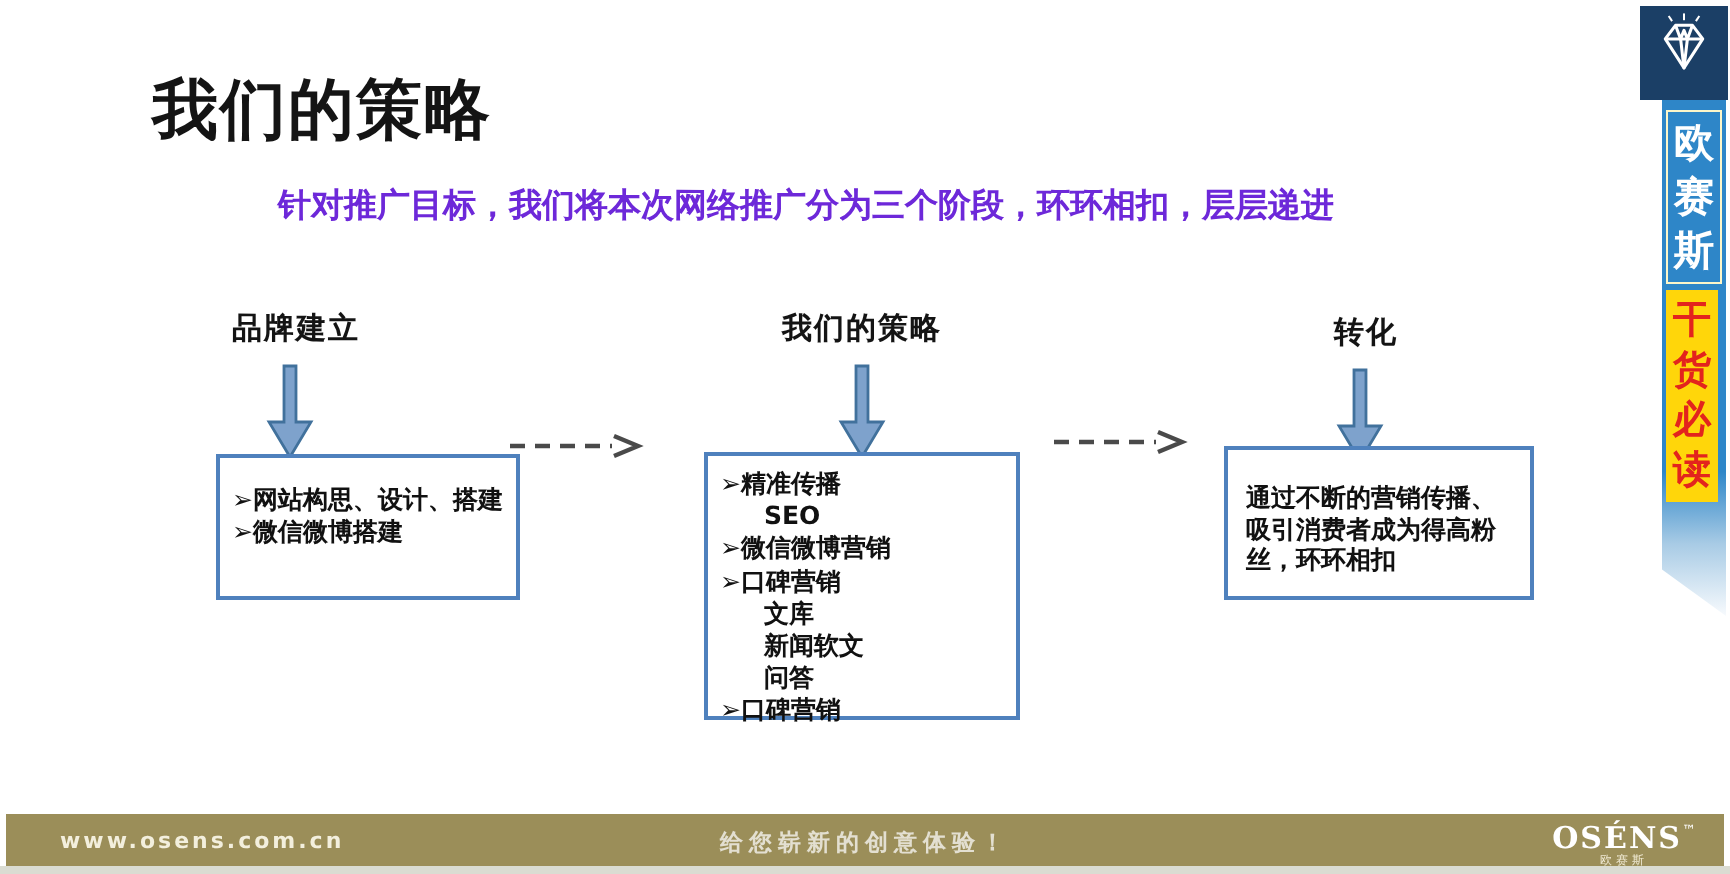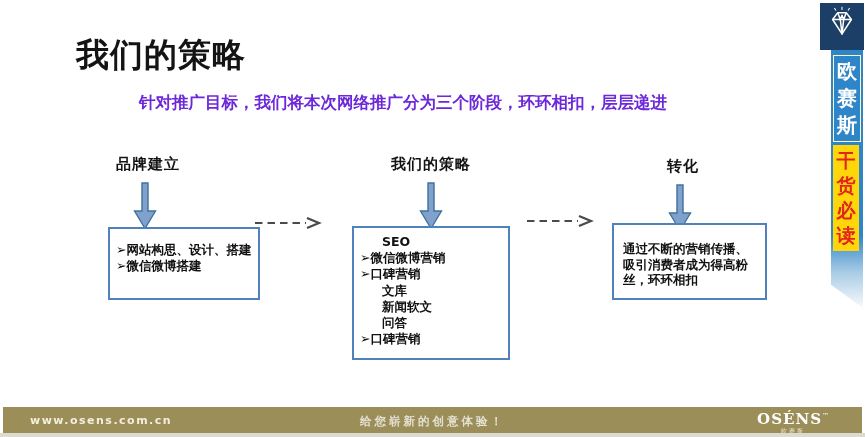--- a/index.html
+++ b/index.html
@@ -32,21 +32,21 @@
           clip-path:polygon(0 0,100% 0,100% 100%,0 91%);}
   .brand-box{position:absolute;left:2px;top:5px;width:26px;border:1px solid #fdf6c9;padding:2px 0;}
   .brand-box .vchar{font-size:20px;font-weight:bold;color:#ffffff;text-align:center;line-height:27px;}
   .tagline-box{position:absolute;left:2px;top:95px;width:26px;background:#ffd60a;padding:3px 0;}
   .tagline-box .vchar{font-size:19px;font-weight:bold;color:#e3241d;text-align:center;line-height:25px;}
 
   .footer-bar{position:absolute;left:3px;top:407px;width:859px;height:26px;background:#9b8e59;}
   .footer-url{position:absolute;left:27px;top:7px;font-size:11px;font-weight:bold;letter-spacing:1.5px;color:#f3efdd;}
   .footer-slogan{position:absolute;left:50%;transform:translateX(-50%);top:7px;font-size:11.5px;font-weight:bold;
                  letter-spacing:3px;color:rgba(255,255,255,.72);white-space:nowrap;}
-  .footer-logo{position:absolute;right:33px;top:4px;text-align:center;color:#ffffff;line-height:1;}
+  .footer-logo{position:absolute;right:14px;top:4px;text-align:center;color:#ffffff;line-height:1;}
   .logo-text{font-family:"DejaVu Serif","Liberation Serif",serif;font-size:15px;font-weight:bold;letter-spacing:1px;}
   .logo-tm{font-size:7px;vertical-align:super;}
   .logo-sub{font-size:6px;letter-spacing:2px;color:#efe9d2;margin-top:1px;}
   .bottom-strip{position:absolute;left:0;top:433px;width:865px;height:4px;background:#dadcd2;}
 </style>
 </head>
 <body>
 
 <div class="slide">
 
@@ -71,20 +71,21 @@
     <svg viewBox="0 0 24 48" width="24" height="48">
         <polygon points="9,1 15,1 15,29 22.5,29 12,46.5 1.5,29 9,29" fill="#7ea2cc" stroke="#41719c" stroke-width="1.4"></polygon>
       </svg>
   </div>
 
   <div class="stage-box box-1">
       <div class="li" style="padding-left: 0px;">➢网站构思、设计、搭建</div>
       <div class="li" style="padding-left: 0px;">➢微信微博搭建</div>
     </div>
   <div class="stage-box box-2">
+      <div class="li" style="padding-left: 0px;">➢精准传播</div>
       <div class="li" style="padding-left: 22px;">SEO</div>
       <div class="li" style="padding-left: 0px;">➢微信微博营销</div>
       <div class="li" style="padding-left: 0px;">➢口碑营销</div>
       <div class="li" style="padding-left: 22px;">文库</div>
       <div class="li" style="padding-left: 22px;">新闻软文</div>
       <div class="li" style="padding-left: 22px;">问答</div>
       <div class="li" style="padding-left: 0px;">➢口碑营销</div>
     </div>
   <div class="stage-box box-3">
     <span>通过不断的营销传播、吸引消费者成为得高粉丝，环环相扣</span>

